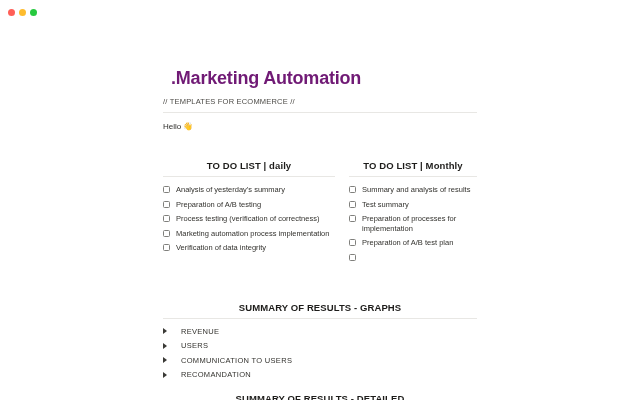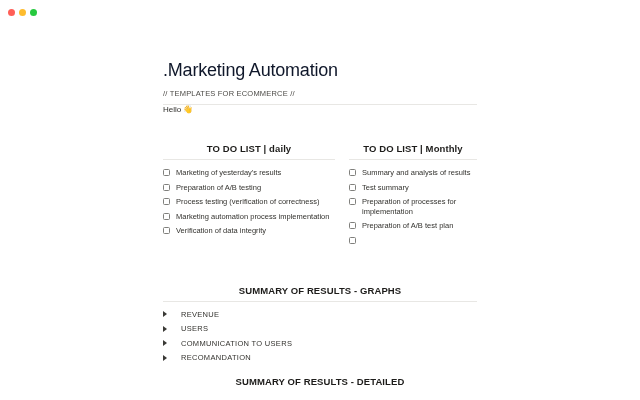--- a/index.html
+++ b/index.html
@@ -21,39 +21,40 @@
   .traffic-dot {
     width: 7px; height: 7px; border-radius: 50%;
   }
 
   
   .content {
     position: absolute; left: 163px; top: 60px; width: 314px;
   }
 
   .page-title {
-    margin: 0;
+    margin: 8px;
     font-size: 18px; line-height: 20px;
-    font-weight: normal;
+    font-weight: bold;
     letter-spacing: -0.2px;
-    color: #0f172a;
+    color: #701a75;
   }
   .page-subtitle {
     margin-top: 9px;
     font-size: 7.5px; line-height: 9px;
     letter-spacing: 0.2px;
     color: #4c4a46;
   }
   .divider {
     border: none; border-top: 1px solid #e8e7e4;
     margin: 0; height: 0;
   }
   .divider.top { margin-top: 6px; }
 
   .greeting {
+    margin-top: 9px;
     font-size: 8px; line-height: 10px;
     color: #2f2e2b;
   }
   .greeting .emoji { color: #f2b634; }
 
   .columns {
     display: flex; gap: 14px;
     margin-top: 28px;
   }
   .col-left  { width: 172px; }
@@ -133,21 +134,21 @@
     <span class="emoji">👋</span>
   </div>
 
   <div class="columns">
 
     <div class="col-left">
       <h2 class="section-heading">TO DO LIST | daily</h2>
       <hr class="divider heading-divider">
       <div class="todo-item">
         <div class="checkbox"></div>
-        <div class="todo-label">Marketing of yesterday's results</div>
+        <div class="todo-label">Analysis of yesterday's summary</div>
       </div>
       <div class="todo-item">
         <div class="checkbox"></div>
         <div class="todo-label">Preparation of A/B testing</div>
       </div>
       <div class="todo-item">
         <div class="checkbox"></div>
         <div class="todo-label">Process testing (verification of correctness)</div>
       </div>
       <div class="todo-item">

